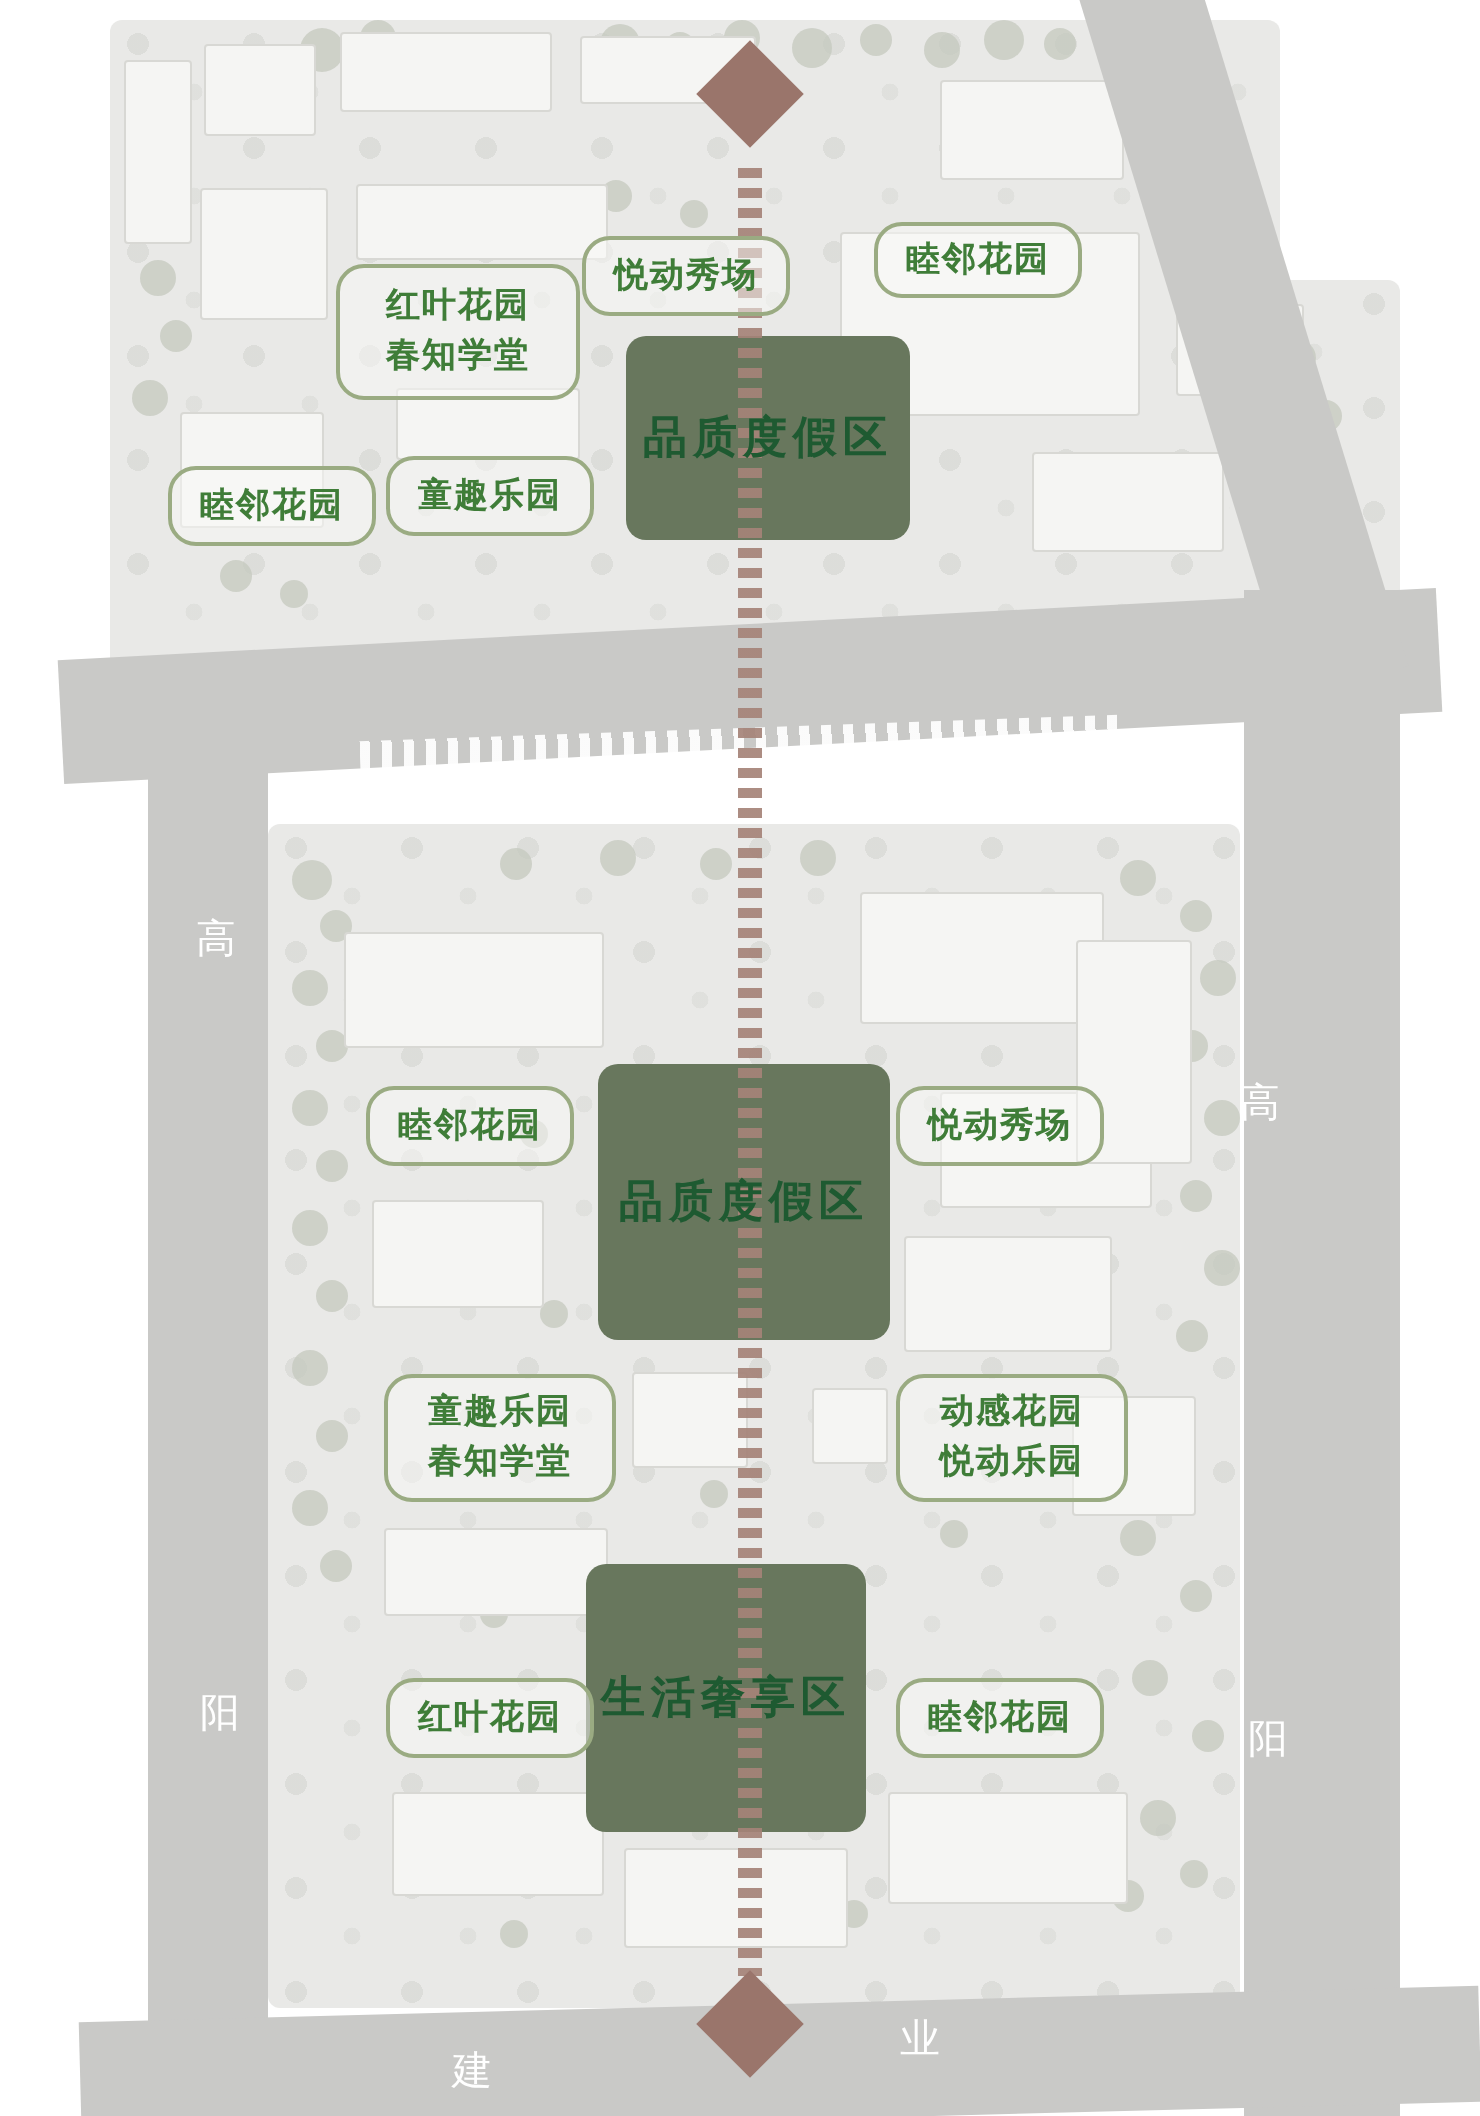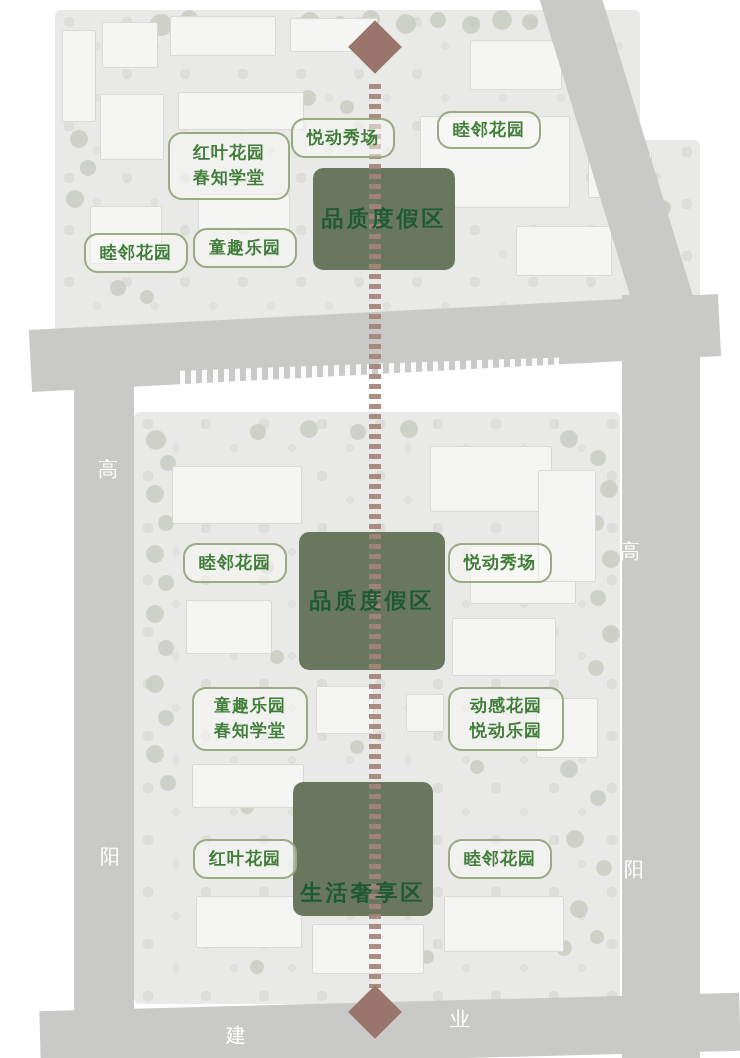--- a/index.html
+++ b/index.html
@@ -155,21 +155,21 @@
   <div class="axis-line"></div>
   <div class="arrow" style="left:356px;top:28px"></div>
   <div class="arrow" style="left:356px;top:993px"></div>
 
   <div class="zone-label" style="left:313px;top:168px;width:142px;height:102px">
     <span>品质度假区</span>
   </div>
   <div class="zone-label" style="left:299px;top:532px;width:146px;height:138px">
     <span>品质度假区</span>
   </div>
-  <div class="zone-label" style="left:293px;top:826px;width:140px;height:134px">
+  <div class="zone-label" style="left:293px;top:782px;width:140px;height:134px">
     <span>生活奢享区</span>
   </div>
 
   <div class="tag" style="left:168px;top:132px;width:122px;height:68px">
     <span>红叶花园</span>
     <span>春知学堂</span>
   </div>
   <div class="tag" style="left:291px;top:118px;width:104px;height:40px">
     <span>悦动秀场</span>
   </div>

